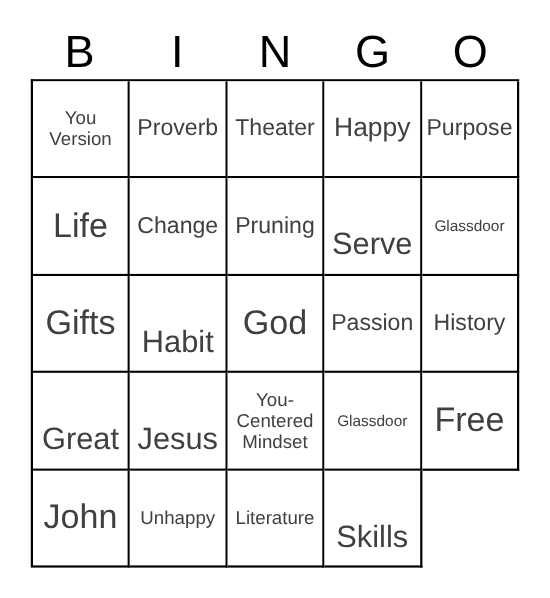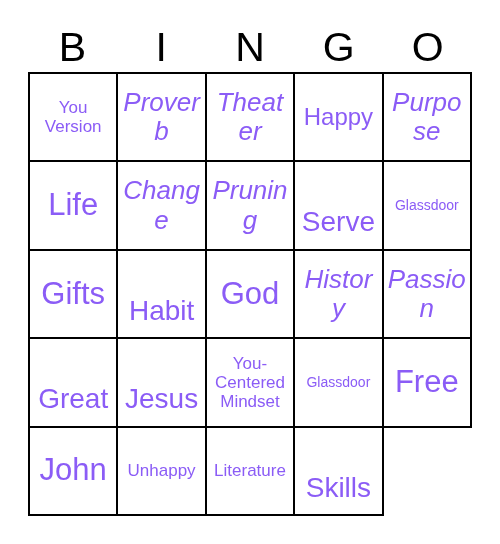--- a/index.html
+++ b/index.html
@@ -64,27 +64,27 @@
     text-align: center;
     padding: 2px 3px;
     overflow: hidden;
     background: #ffffff;
   }
   .cell-text {
     display: block;
     width: 100%;
     line-height: 1.12;
     word-wrap: break-word;
-    color: #8b5cf6;
+    color: #404040;
   }
   
   .fs-xxl .cell-text { font-size: 31px; }
   .fs-xl  .cell-text { font-size: 28px; margin-top: 33px; }
   .fs-lg  .cell-text { font-size: 24px; }
-  .fs-md  .cell-text { font-size: 26px; font-style: italic; }
+  .fs-md  .cell-text { font-size: 21px; }
   .fs-sm  .cell-text { font-size: 17px; }
   .fs-xs  .cell-text { font-size: 14px; }
 </style>
 </head>
 <body>
 
 <div id="card">
 
   <div id="header-row">
     <div class="header-cell">B</div>
@@ -131,25 +131,25 @@
     <div class="cell fs-xxl">
       <span class="cell-text">Gifts</span>
     </div>
     <div class="cell fs-xl">
       <span class="cell-text">Habit</span>
     </div>
     <div class="cell fs-xxl">
       <span class="cell-text">God</span>
     </div>
     <div class="cell fs-md">
-      <span class="cell-text">History</span>
+      <span class="cell-text">Passion</span>
     </div>
 
     <div class="cell fs-md">
-      <span class="cell-text">Passion</span>
+      <span class="cell-text">History</span>
     </div>
     <div class="cell fs-xl">
       <span class="cell-text">Great</span>
     </div>
     <div class="cell fs-xl">
       <span class="cell-text">Jesus</span>
     </div>
     <div class="cell fs-sm">
       <span class="cell-text">You-Centered Mindset</span>
     </div>

